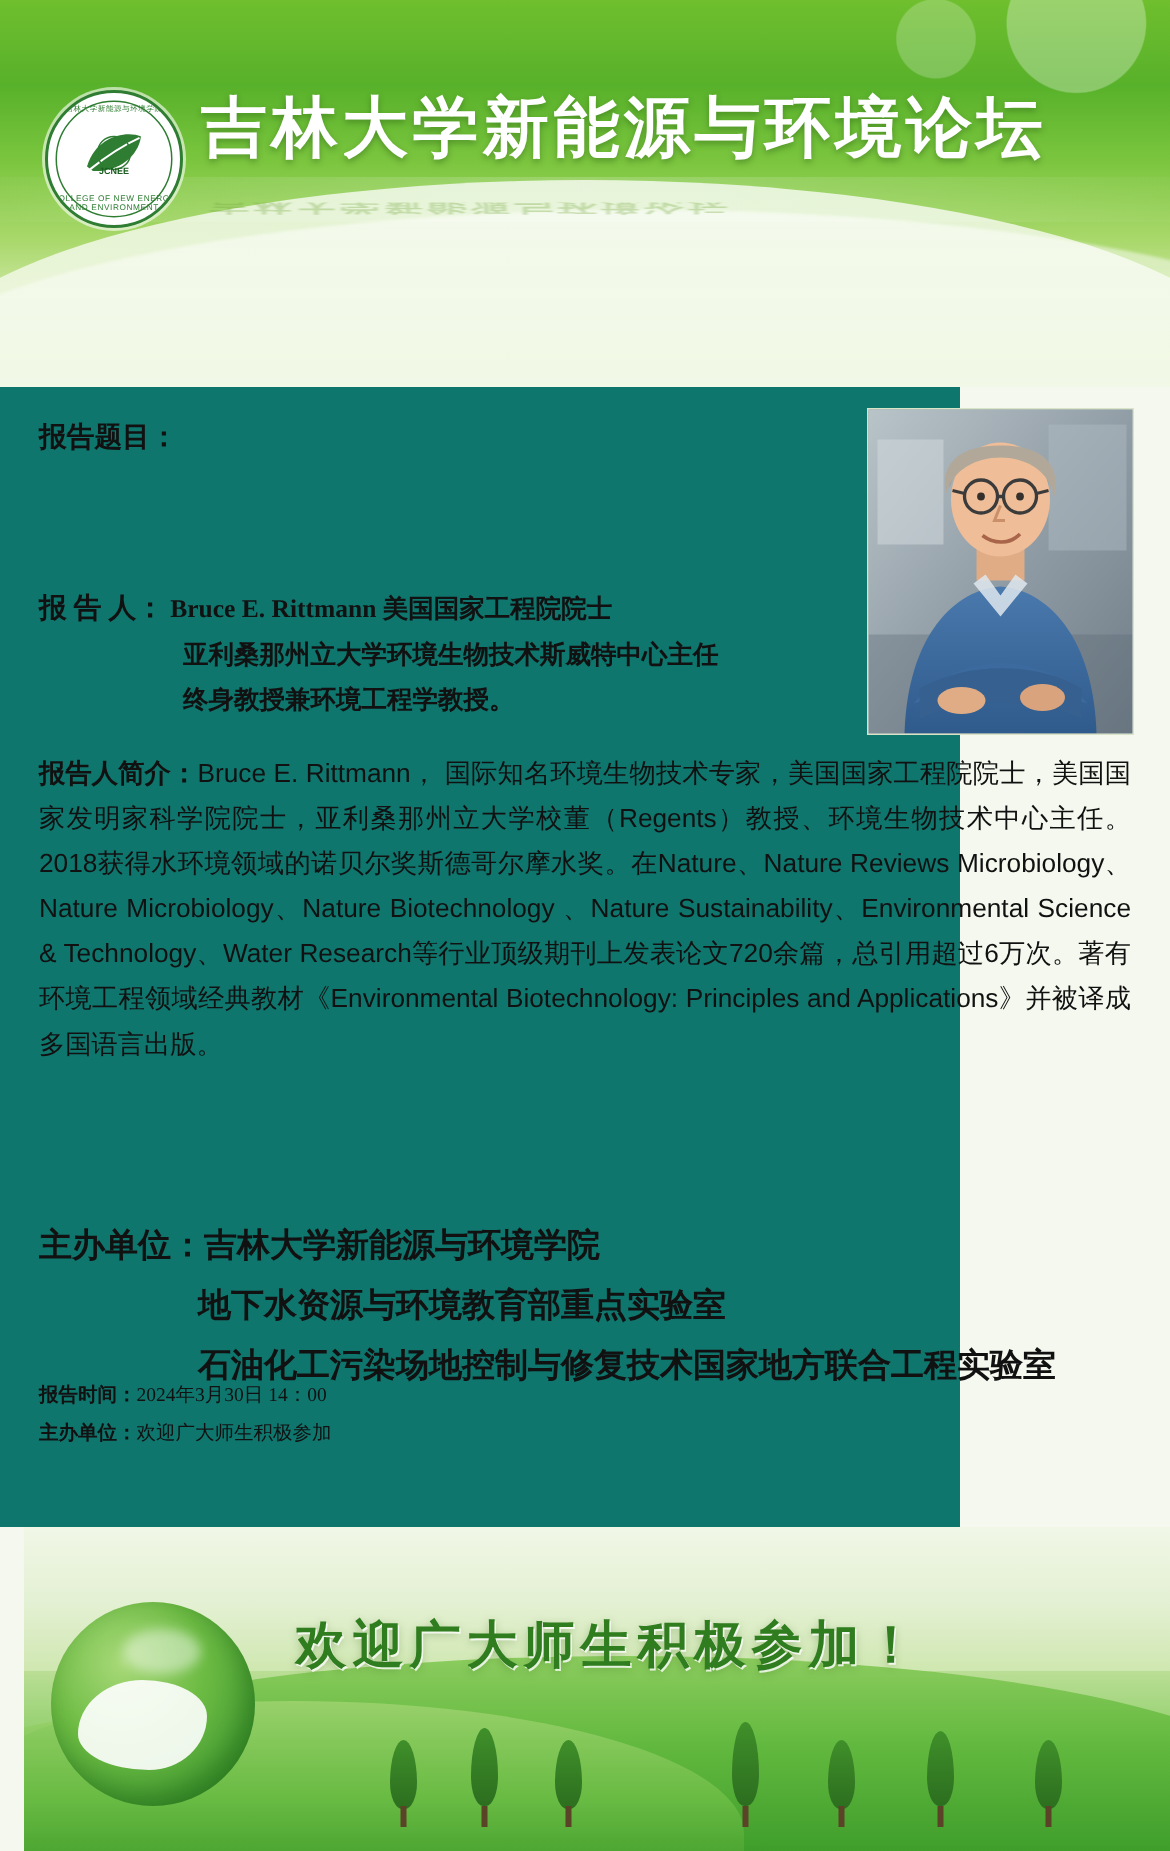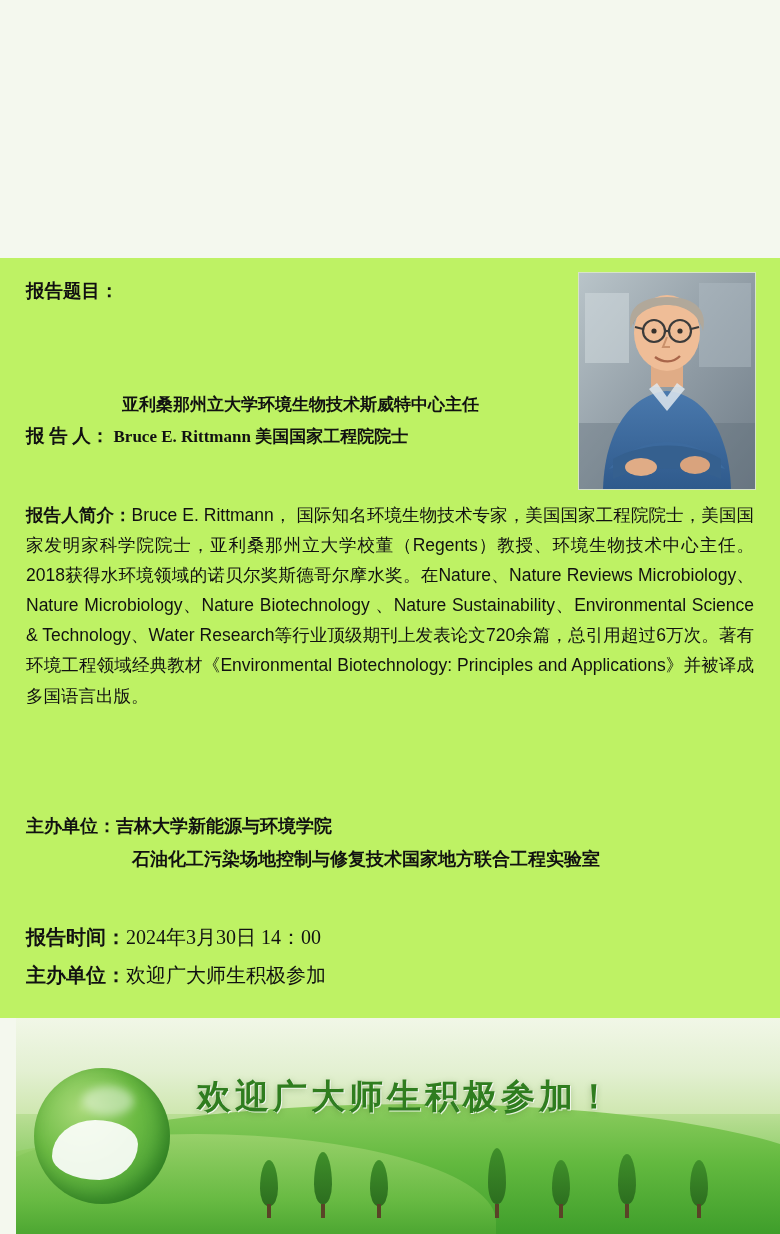--- a/index.html
+++ b/index.html
@@ -146,23 +146,23 @@
     filter: blur(1px);
     overflow: hidden;
     z-index: 2;
   }
 
   
   .content {
     position: absolute;
     left: 0;
     top: 258px;
-    width: 780px;
+    width: 640px;
     height: 760px;
-    background: #bef264;
+    background: #0f766e;
     padding: 0;
   }
 
   .row-title {
     position: absolute;
     left: 26px;
     top: 20px;
     width: 540px;
   }
   .label-cn {
@@ -239,37 +239,37 @@
 
   .org {
     position: absolute;
     left: 26px;
     top: 552px;
     width: 720px;
   }
   .org-line {
     font-family: Liberation Sans, sans-serif;
     font-weight: bold;
-    font-size: 18px;
+    font-size: 22px;
     line-height: 1.82;
     color: #111;
     white-space: nowrap;
   }
   .org-indent { padding-left: 106px; }
 
   .meta {
     position: absolute;
     left: 26px;
     top: 660px;
     width: 720px;
   }
   .meta-line {
     font-family: "Liberation Serif", serif;
     font-weight: bold;
-    font-size: 20px;
+    font-size: 13px;
     line-height: 1.9;
     color: #111;
     white-space: nowrap;
   }
   .meta-value {
     font-weight: normal;
     font-family: "Liberation Serif", serif;
   }
 
   
@@ -369,36 +369,56 @@
     color: #2f7d1f;
     text-shadow: 1px 1px 0 rgba(255,255,255,.8), 0 2px 6px rgba(60,110,30,.35);
     z-index: 4;
   }
 </style>
 </head>
 <body>
 
 <div class="poster">
 
+  <div class="header">
+    <div class="header-swoosh"></div>
+    <div class="header-band"></div>
+
+    <div class="logo">
+      <div class="logo-inner"></div>
+      <div class="logo-text-top">吉林大学新能源与环境学院</div>
+      <svg class="logo-leaf" viewBox="0 0 44 34">
+        <path d="M4 26 C10 6, 30 2, 40 6 C38 20, 24 30, 8 29 Z" fill="#2e7d32"></path>
+        <path d="M6 28 C16 20, 28 12, 39 7" stroke="#ffffff" stroke-width="1.4" fill="none"></path>
+        <circle cx="22" cy="17" r="11" fill="none" stroke="#2e7d32" stroke-width="1"></circle>
+      </svg>
+      <div class="logo-abbr">JCNEE</div>
+      <div class="logo-text-bottom">COLLEGE OF NEW ENERGY AND ENVIRONMENT</div>
+    </div>
+
+    <div class="header-title">吉林大学新能源与环境论坛</div>
+    <div class="header-title-shadow">吉林大学新能源与环境论坛</div>
+  </div>
 
   <div class="content">
 
     <div class="row-title">
       <div class="flexline">
         <span class="label-cn">报告题目：</span>
       </div>
     </div>
 
     <div class="row-speaker">
-      <div class="speaker-line speaker-indent">亚利桑那州立大学环境生物技术斯威特中心主任</div>
       <div class="speaker-line">
         <span class="label-cn">报 告 人：</span>
         <span class="speaker-name">Bruce E. Rittmann</span>
         <span>美国国家工程院院士</span>
       </div>
+      <div class="speaker-line speaker-indent">亚利桑那州立大学环境生物技术斯威特中心主任</div>
+      <div class="speaker-line speaker-indent">终身教授兼环境工程学教授。</div>
     </div>
 
     <div class="photo">
       <svg width="176" height="216" viewBox="0 0 176 216">
         <defs>
           <linearGradient id="bgw" x1="0" y1="0" x2="1" y2="1">
             <stop offset="0%" stop-color="#b9c4c9"></stop>
             <stop offset="55%" stop-color="#8e9aa3"></stop>
             <stop offset="100%" stop-color="#6f7c87"></stop>
           </linearGradient>
@@ -443,20 +463,21 @@
     </div>
 
     <div class="bio">
       <b>报告人简介：</b><span>Bruce E. Rittmann， 国际知名环境生物技术专家，美国国家工程院院士，美国国家发明家科学院院士，亚利桑那州立大学校董（Regents）教授、环境生物技术中心主任。2018获得水环境领域的诺贝尔奖斯德哥尔摩水奖。在Nature、Nature Reviews Microbiology、Nature Microbiology、Nature Biotechnology 、Nature Sustainability、Environmental Science &amp; Technology、Water Research等行业顶级期刊上发表论文720余篇，总引用超过6万次。著有环境工程领域经典教材《Environmental Biotechnology: Principles and Applications》并被译成多国语言出版。</span>
     </div>
 
     <div class="org">
       <div class="org-line">
         <span>主办单位：</span><span>吉林大学新能源与环境学院</span>
       </div>
+      <div class="org-line org-indent">地下水资源与环境教育部重点实验室</div>
       <div class="org-line org-indent">石油化工污染场地控制与修复技术国家地方联合工程实验室</div>
     </div>
 
     <div class="meta">
       <div class="meta-line">
         <span>报告时间：</span><span class="meta-value">2024年3月30日 14：00</span>
       </div>
       <div class="meta-line">
         <span>主办单位：</span><span class="meta-value">欢迎广大师生积极参加</span>
       </div>

